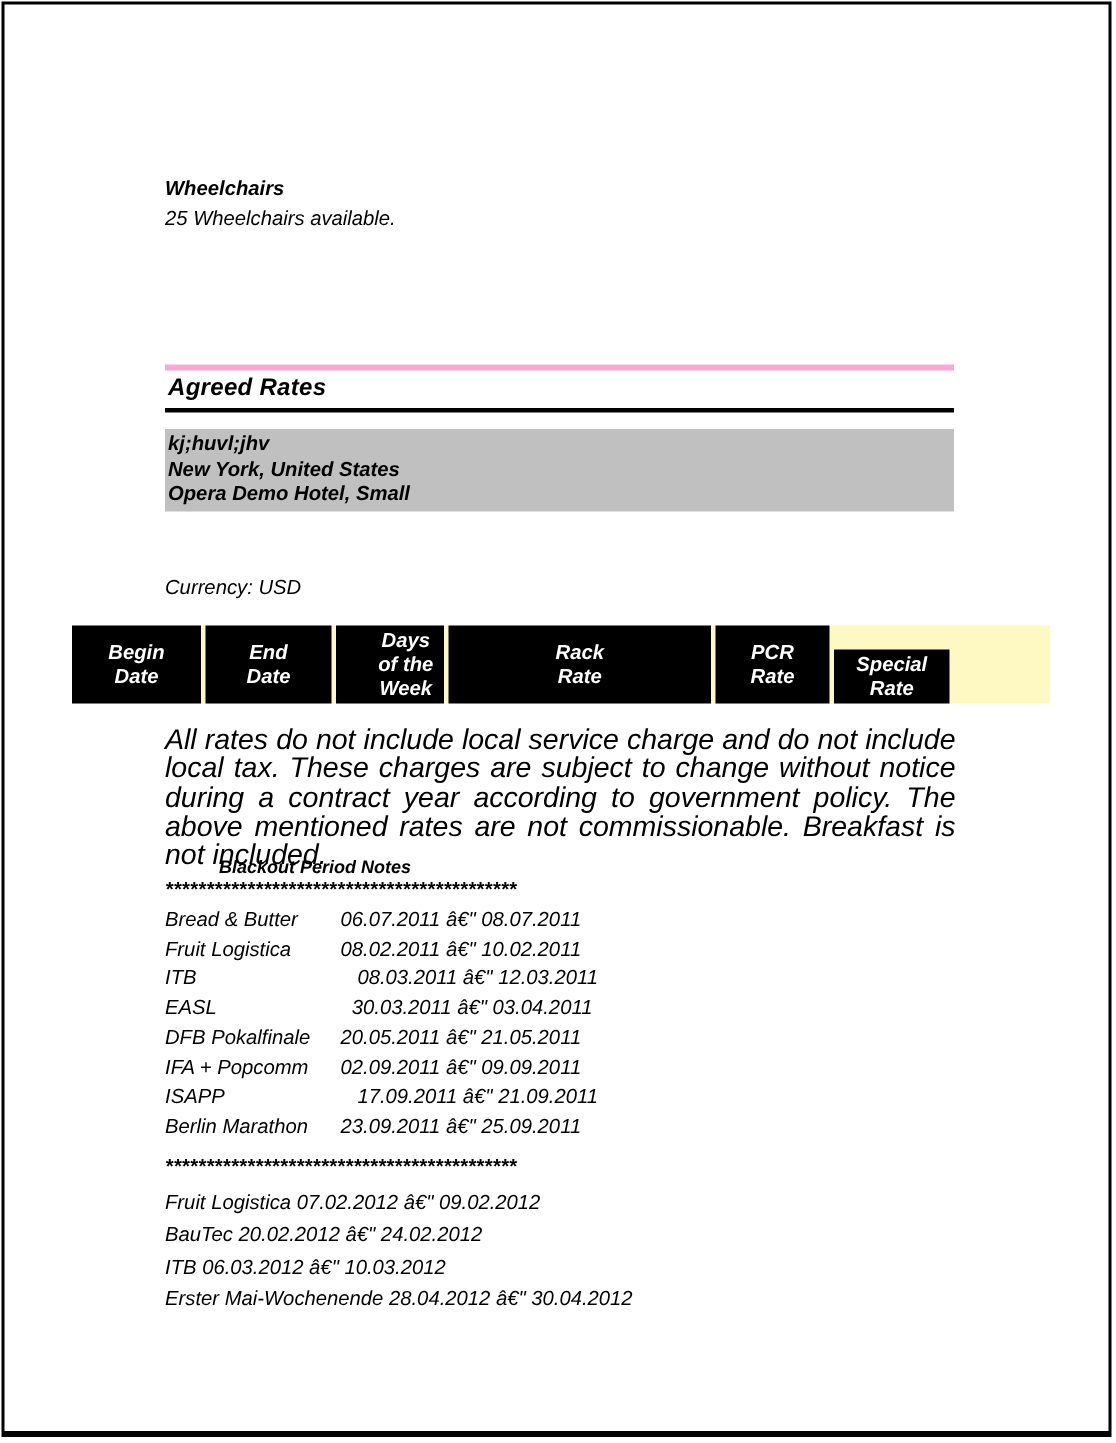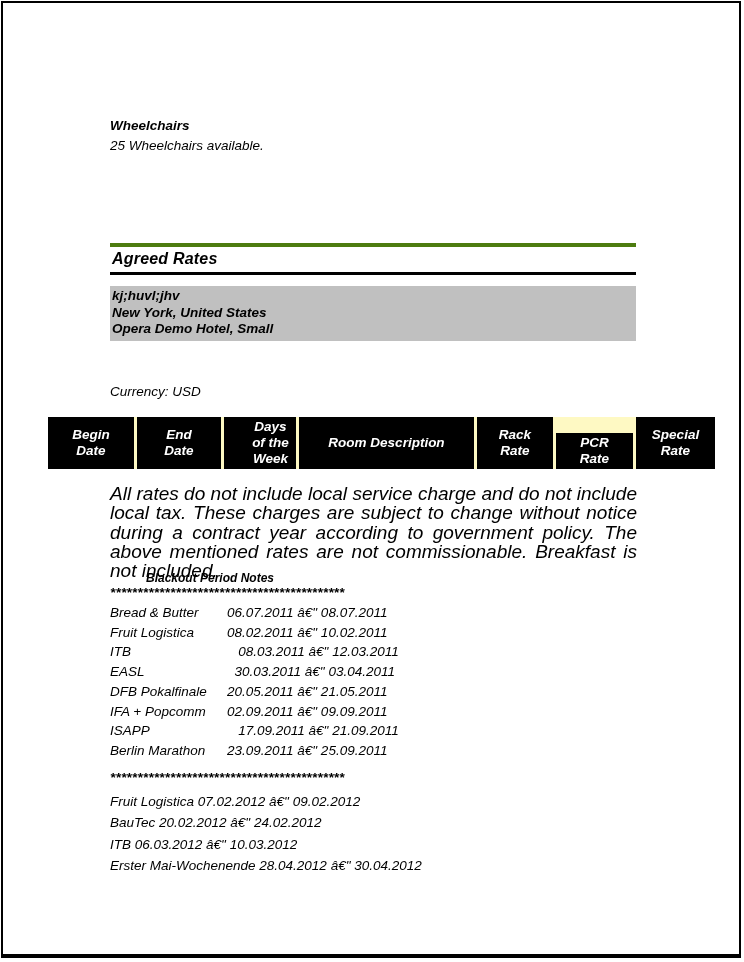--- a/index.html
+++ b/index.html
@@ -13,21 +13,21 @@
     border:2px solid #000;border-bottom-width:4px;box-sizing:border-box;
     background:#fff;
   }
   .abs{position:absolute;font-style:italic;}
   .bold{font-weight:bold;}
 
   .wheelchairs{left:107px;top:113px;font-size:13.5px;line-height:19.5px;}
 
   .agreed-heading{
     left:107px;top:240px;width:526px;box-sizing:border-box;
-    border-top:4px solid #4d7c0f;border-bottom:3px solid #000;
+    border-top:4px solid #f9a8d4;border-bottom:3px solid #000;
     padding:2px 0 4px 2px;
     font-size:16px;font-weight:bold;line-height:19px;letter-spacing:.2px;
   }
 
   .property-box{
     left:107px;top:283px;width:526px;box-sizing:border-box;
     background:#c0c0c0;padding:2px 0 3px 2px;
     font-size:13.5px;font-weight:bold;line-height:16.5px;
   }
 
@@ -93,21 +93,20 @@
 
   <div class="abs rates-table">
 
   <div class="cell">Begin
 Date</div>
       <div class="cell">End
 Date</div>
       <div class="cell">Days
 of the
 Week</div>
-      <div class="cell">Room Description</div>
       <div class="cell">Rack
 Rate</div>
       <div class="cell">PCR
 Rate</div>
       <div class="cell">Special
 Rate</div>
     </div>
 
   <div class="abs disclaimer">All rates do not include local service charge and  do not include local tax. These charges are subject to change without notice during a contract year according to government policy. The above mentioned rates are not commissionable. Breakfast is not included.</div>
 

